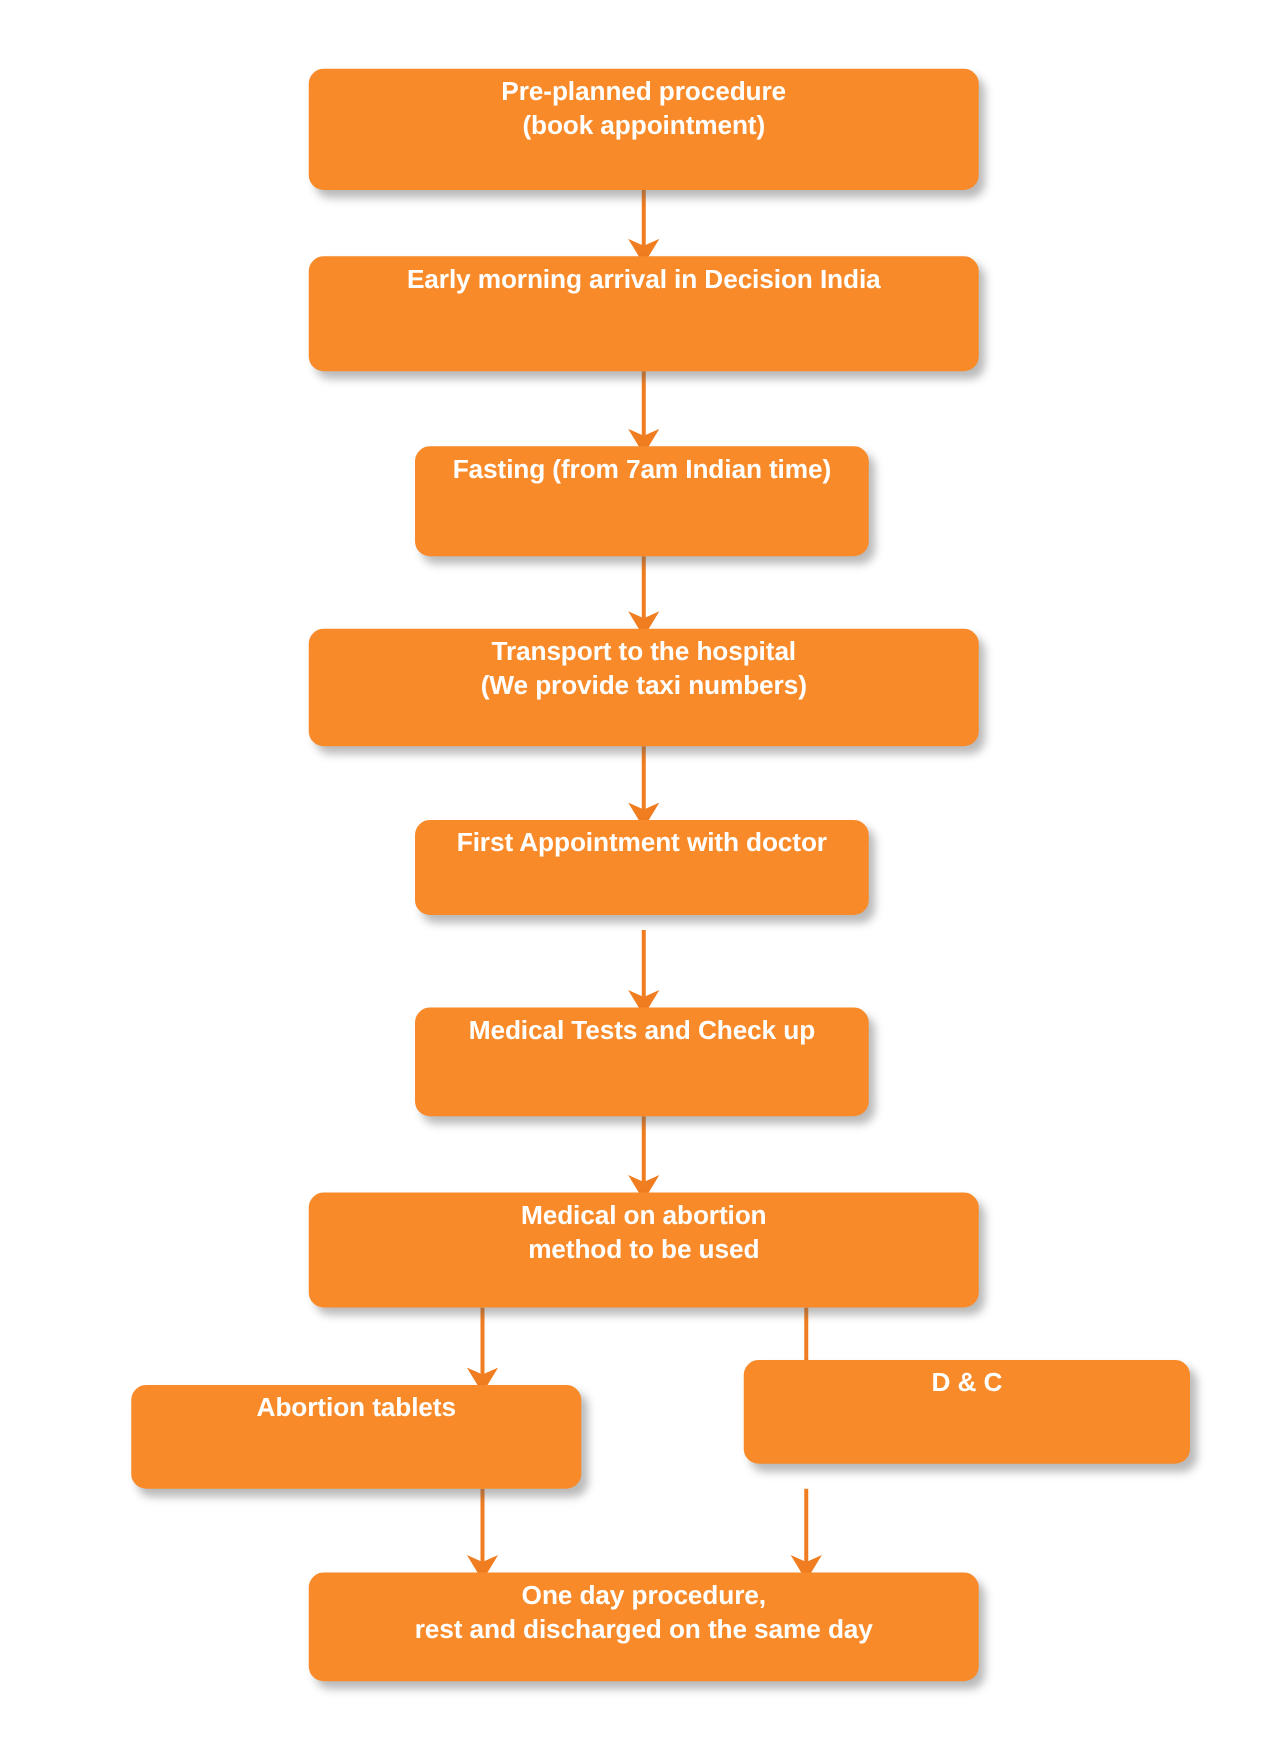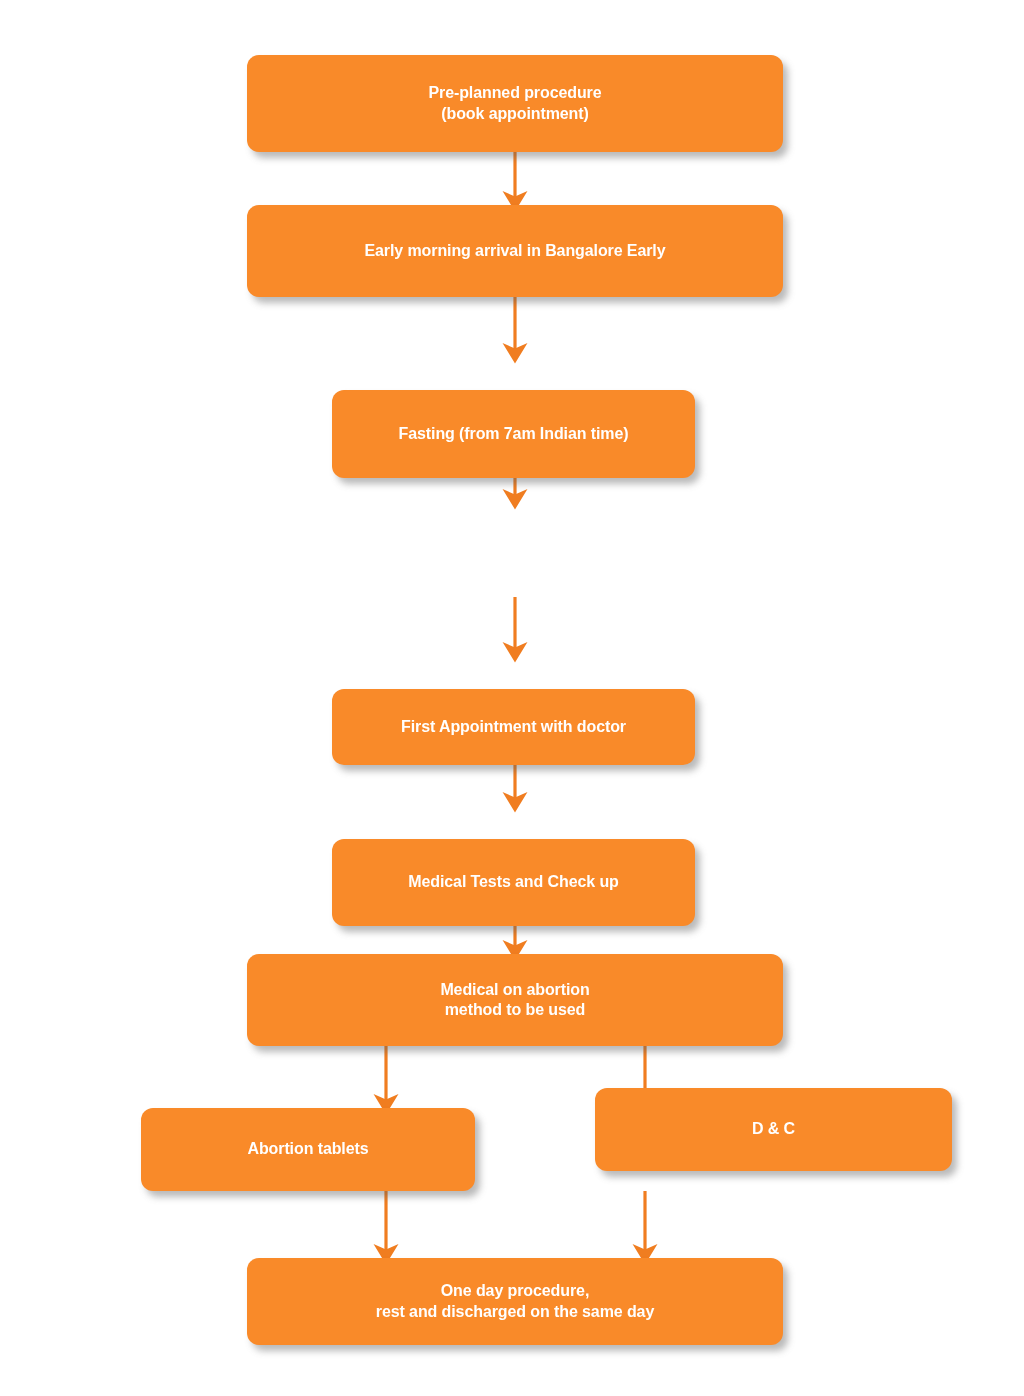--- a/index.html
+++ b/index.html
@@ -31,50 +31,49 @@
   }
 
   
   .flow-box {
     position: absolute;
     box-sizing: border-box;
     background: #F98A29;
     border-radius: 12px;
     color: #ffffff;
     display: flex;
-    align-items: center;
     justify-content: center;
     text-align: center;
     line-height: 1.28;
-    font-size: 16px;
+    font-size: 21px;
     font-weight: 700;
     letter-spacing: -0.1px;
-    padding: 22px 14px;
+    padding: 6px 14px;
     box-shadow: 5px 6px 7px rgba(90, 90, 90, 0.42);
     z-index: 2;
   }
   .flow-box .box-text {
     display: block;
     width: 100%;
     white-space: pre-line;
   }
 
   
   .box-wide   { left: 247px; width: 536px; }
-  .box-narrow { left: 332px; width: 363px; margin-top: 33px; }
+  .box-narrow { left: 332px; width: 363px; }
 
   #node-0 { top: 55px;   height: 97px; }
   #node-1 { top: 205px;  height: 92px; }
   #node-2 { top: 357px;  height: 88px; }
   #node-3 { top: 503px;  height: 94px; }
   #node-4 { top: 656px;  height: 76px; }
   #node-5 { top: 806px;  height: 87px; }
   #node-6 { top: 954px;  height: 92px; }
 
-  #node-7 { left: 105px; width: 334px; top: 1108px; height: 83px; margin-left: 36px; }
+  #node-7 { left: 105px; width: 360px; top: 1108px; height: 83px; }
   #node-8 { left: 595px; width: 357px; top: 1088px; height: 83px; }
   #node-9 { left: 247px; width: 536px; top: 1258px; height: 87px; }
 </style>
 </head>
 <body>
 
 <div id="flow-root">
 
   <svg id="connector-layer" viewBox="0 0 1024 1396">
     <defs>
@@ -96,27 +95,31 @@
       <line x1="645" y1="1191" x2="645" y2="1254"></line>
     </g>
   </svg>
 
   <div id="node-0" class="flow-box box-wide">
     <span class="box-text">Pre-planned procedure
 (book appointment)</span>
   </div>
 
   <div id="node-1" class="flow-box box-wide">
-    <span class="box-text">Early morning arrival in Bangalore Early</span>
+    <span class="box-text">Early morning arrival in Decision India</span>
   </div>
 
   <div id="node-2" class="flow-box box-narrow">
     <span class="box-text">Fasting (from 7am Indian time)</span>
   </div>
 
+  <div id="node-3" class="flow-box box-wide">
+    <span class="box-text">Transport to the hospital
+(We provide taxi numbers)</span>
+  </div>
 
   <div id="node-4" class="flow-box box-narrow">
     <span class="box-text">First Appointment with doctor</span>
   </div>
 
   <div id="node-5" class="flow-box box-narrow">
     <span class="box-text">Medical Tests and Check up</span>
   </div>
 
   <div id="node-6" class="flow-box box-wide">

